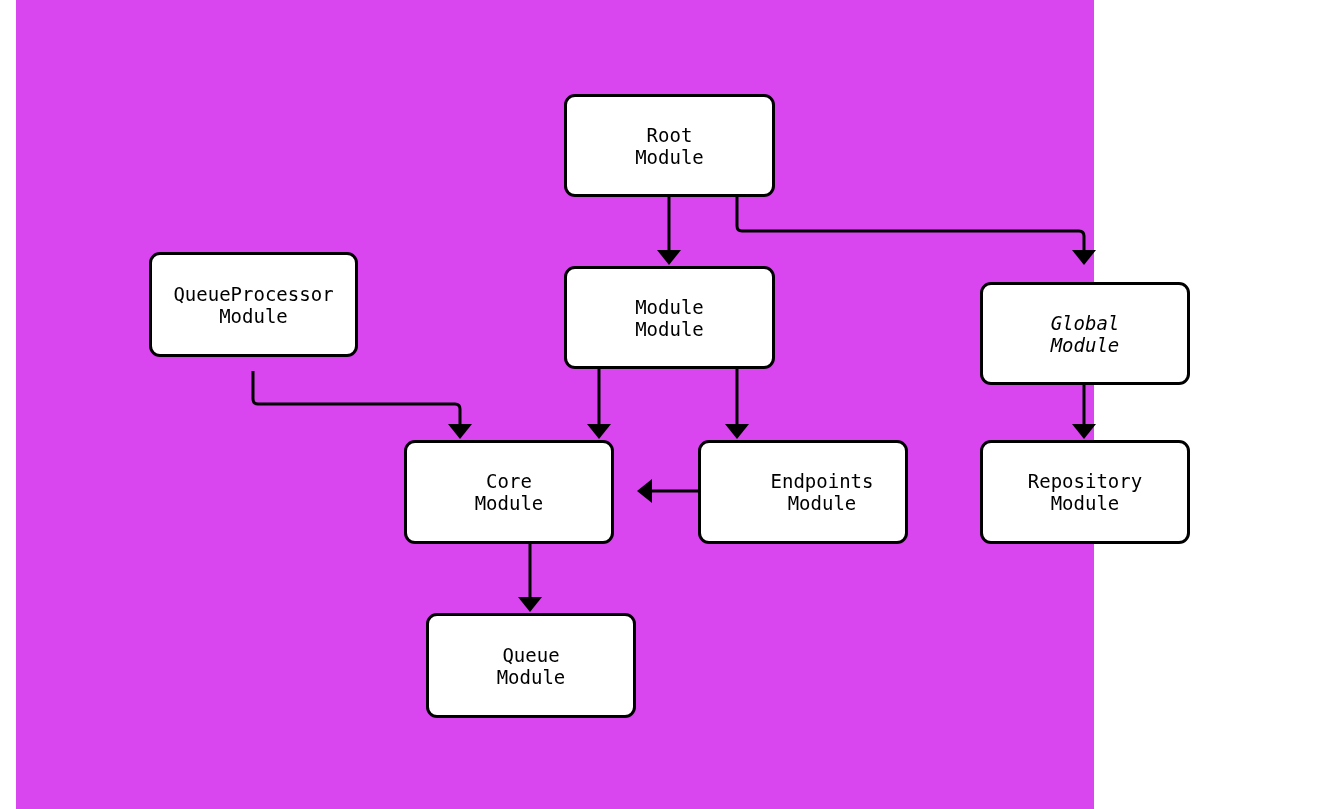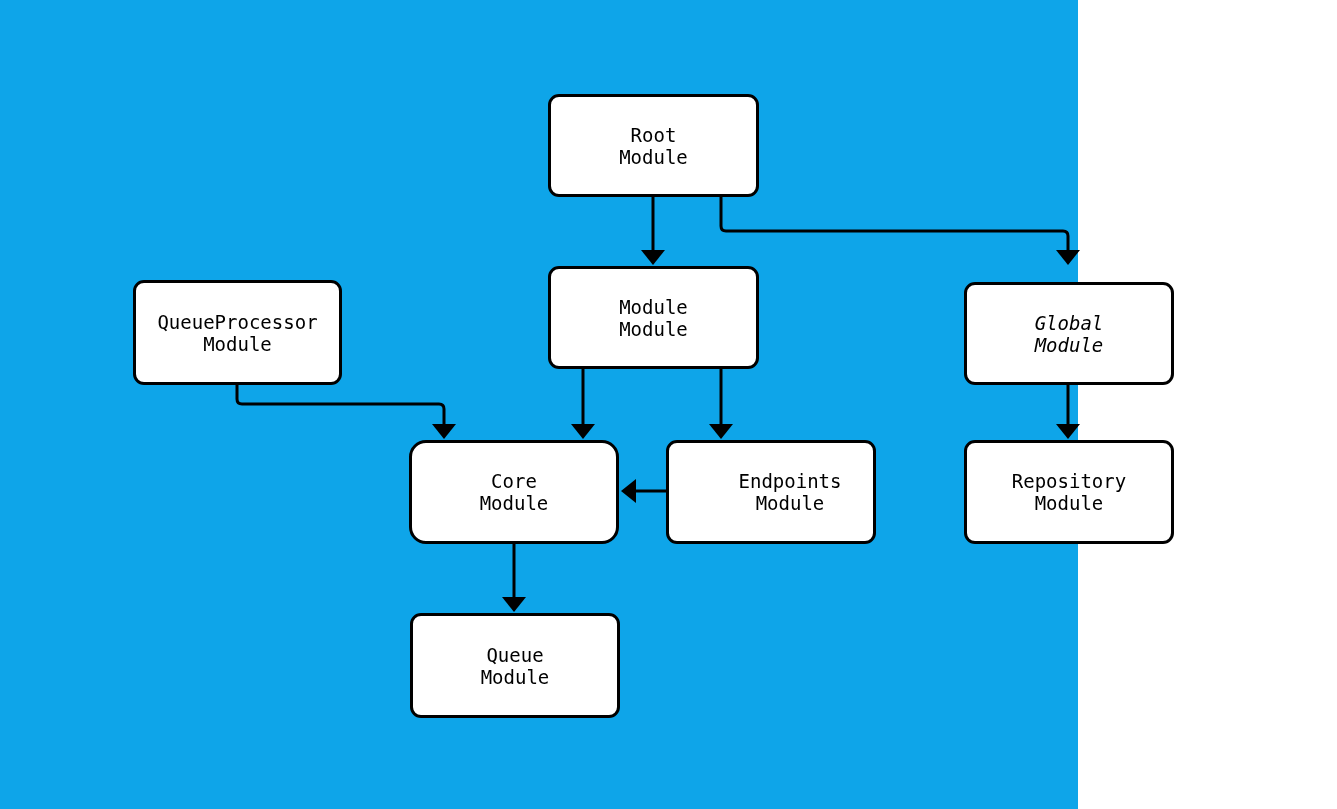--- a/index.html
+++ b/index.html
@@ -11,21 +11,22 @@
   body {
     width: 1337px;
     height: 809px;
     overflow: hidden;
     font-family: "DejaVu Sans Mono", "Liberation Mono", monospace;
   }
   #diagram-canvas {
     position: relative;
     width: 1078px;
     height: 809px;
-    background: #0ea5e9;
+    background: #d946ef;
+    margin-left: 16px;
   }
   #edge-layer {
     position: absolute;
     top: 0;
     left: 0;
     width: 1337px;
     height: 809px;
   }
   .node {
     position: absolute;
@@ -87,41 +88,41 @@
         <path d="M 514 544 L 514 599" fill="none" stroke="#000000" stroke-width="3" stroke-linecap="butt" stroke-linejoin="round"></path>
         <polygon points="502,597 526,597 514,612" fill="#000000"></polygon>
       </g>
     </svg>
 
   <div class="node" style="left:548px; top:94px; width:211px; height:103px;">
     <div class="node-line">Root</div>
     <div class="node-line">Module</div>
   </div>
 
-  <div class="node" style="left:133px; top:280px; width:209px; height:105px;">
+  <div class="node" style="left:133px; top:252px; width:209px; height:105px;">
     <div class="node-line">QueueProcessor</div>
     <div class="node-line">Module</div>
   </div>
 
   <div class="node" style="left:548px; top:266px; width:211px; height:103px;">
     <div class="node-line">Module</div>
     <div class="node-line">Module</div>
   </div>
 
   <div class="node" style="left:964px; top:282px; width:210px; height:103px;font-style:italic;">
     <div class="node-line">Global</div>
     <div class="node-line">Module</div>
   </div>
 
-  <div class="node" style="left:409px; top:440px; width:210px; height:104px;border-radius:17px;">
+  <div class="node" style="left:388px; top:440px; width:210px; height:104px;">
     <div class="node-line">Core</div>
     <div class="node-line">Module</div>
   </div>
 
-  <div class="node" style="left:666px; top:440px; width:210px; height:104px;padding-left:38px;">
+  <div class="node" style="left:682px; top:440px; width:210px; height:104px;padding-left:38px;">
     <div class="node-line">Endpoints</div>
     <div class="node-line">Module</div>
   </div>
 
   <div class="node" style="left:964px; top:440px; width:210px; height:104px;align-items:center;">
     <div class="node-line">Repository</div>
     <div class="node-line">Module</div>
   </div>
 
   <div class="node" style="left:410px; top:613px; width:210px; height:105px;">

